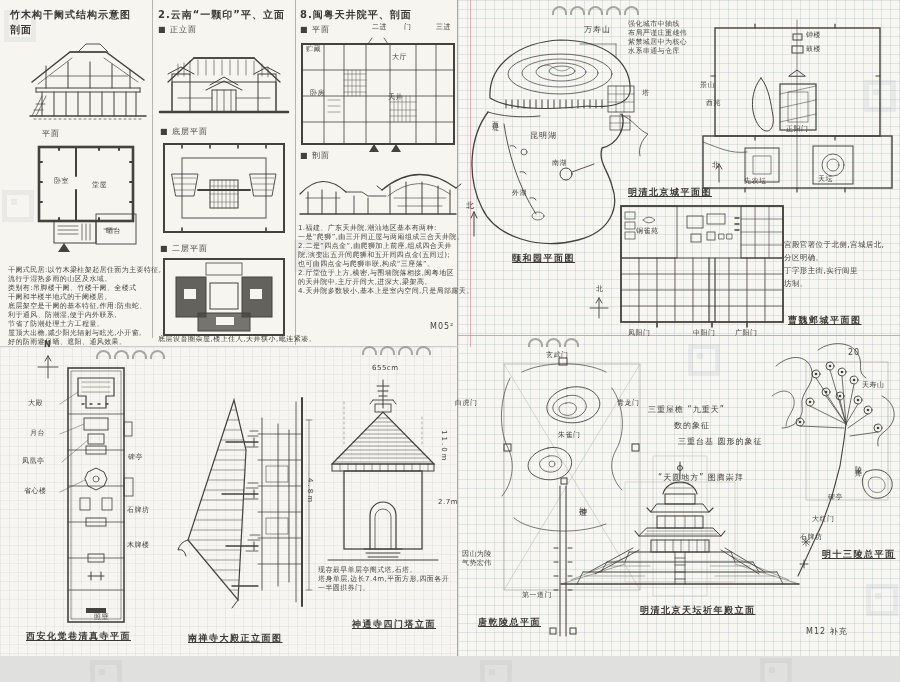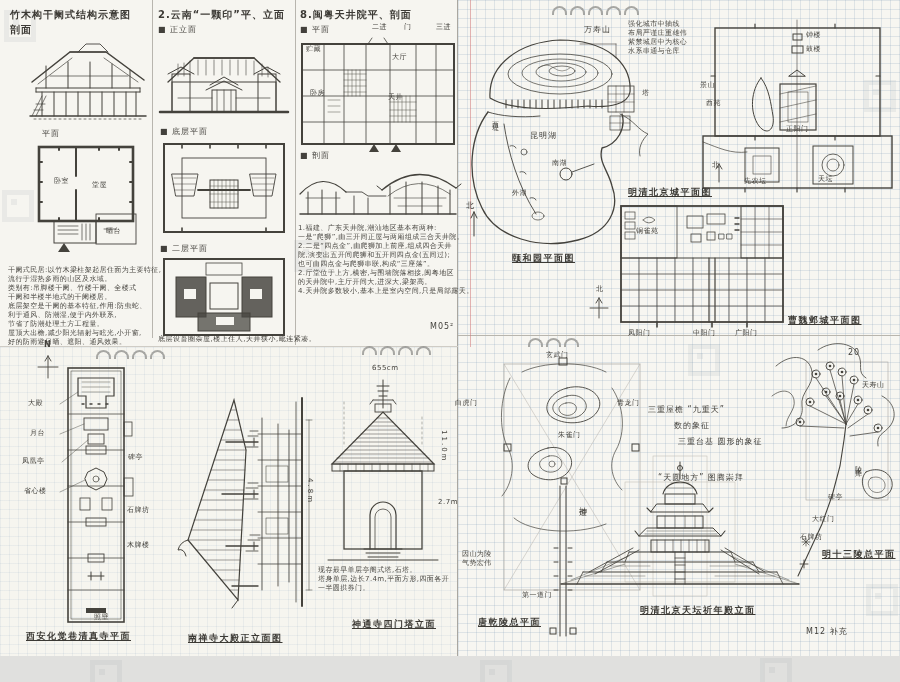--- a/index.html
+++ b/index.html
@@ -329,20 +329,26 @@
   <div class="t lab7" style="left:636px;top:226px;">铜雀苑</div>
   <div class="t lab7" style="left:628px;top:328px;">凤阳门</div>
   <div class="t lab7" style="left:693px;top:328px;">中阳门</div>
   <div class="t lab7" style="left:735px;top:328px;">广阳门</div>
   <svg class="cross-arrow" style="left:588px;top:292px;" width="22" height="30" viewBox="0 0 22 30">
     <g fill="none" stroke-width="1" stroke-linecap="round">
       <path d="M11 6 V26 M11 6 l-3 5 M11 6 l3 5 M2 16 H20"></path>
     </g>
   </svg>
   <div class="t lab7" style="left:596px;top:284px;">北</div>
+  <div class="notes" style="left:784px;top:238px;line-height:13px;font-size:7.5px;">
+    <div>宫殿官署位于北侧,宫城居北,</div>
+      <div>分区明确。</div>
+    <div>丁字形主街,实行闾里</div>
+      <div>坊制。</div>
+  </div>
   <div class="t cap" style="left:788px;top:314px;">曹魏邺城平面图</div>
 
   <div class="t lab" style="left:44px;top:340px;font-weight:bold;">N</div>
   <svg class="cross-arrow" style="left:36px;top:352px;" width="24" height="30" viewBox="0 0 24 30">
     <g fill="none" stroke-width="1" stroke-linecap="round">
       <path d="M12 4 V26 M12 4 l-3 5 M12 4 l3 5 M2 15 H22"></path>
     </g>
   </svg>
 
   <svg style="left:58px;top:362px;" width="78" height="268" viewBox="0 0 78 268">

